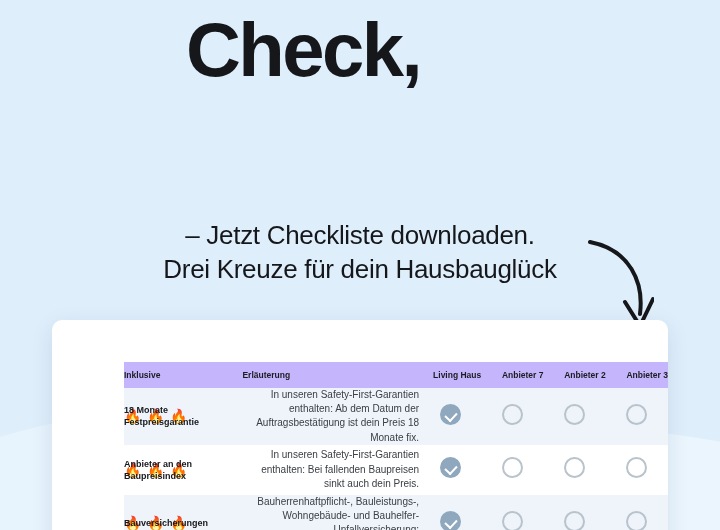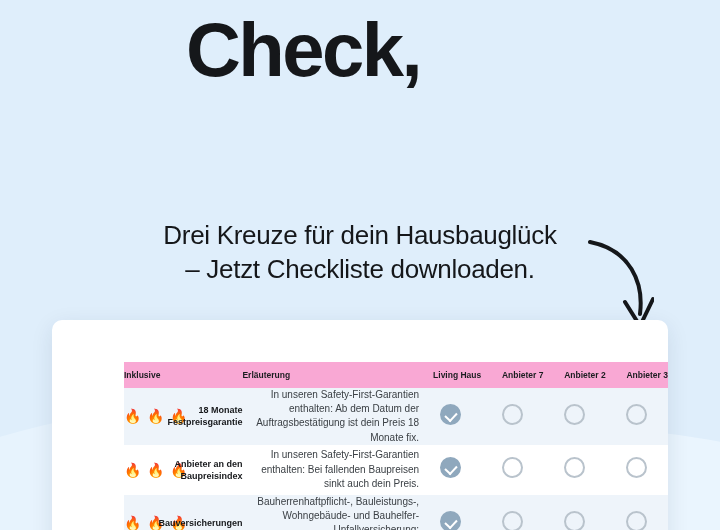--- a/index.html
+++ b/index.html
@@ -96,21 +96,21 @@
     border-collapse: collapse;
     table-layout: fixed;
   }
   table.checklist th,
   table.checklist td {
     padding: 0;
     vertical-align: middle;
   }
 
   thead th {
-    background: #f9a8d4;
+    background: #c4b5fd;
     height: 26px;
     font-size: 8.5px;
     color: #1b1d20;
     font-weight: 700;
     text-align: left;
     padding-left: 8px;
   }
   thead th.c {
     text-align: right;
     padding-left: 0;
@@ -131,21 +131,20 @@
     letter-spacing: 1px;
     white-space: nowrap;
   }
   td.title {
     font-size: 9px;
     font-weight: 700;
     color: #16181b;
     line-height: 1.35;
     padding-left: 8px;
     padding-right: 6px;
-    text-align: right;
   }
   td.desc {
     font-size: 10px;
     color: #3b4045;
     line-height: 1.42;
     padding-left: 8px;
     padding-right: 8px;
     text-align: right;
   }
   td.mark { text-align: center; }
@@ -179,22 +178,22 @@
 <body>
 
 <div class="wave wave-1"></div>
 <div class="wave wave-2"></div>
 
 <div class="headline">
   <span>Check,</span>
 </div>
 
 <div class="subline">
+  <div>– Jetzt Checkliste downloaden.</div>
   <div>Drei Kreuze für dein Hausbauglück</div>
-  <div>– Jetzt Checkliste downloaden.</div>
 </div>
 
 <svg class="arrow" viewBox="0 0 70 96">
   <path d="M6 4 C 46 12, 60 44, 56 76" stroke="#15171a" stroke-width="4" fill="none" stroke-linecap="round"></path>
   <path d="M41 64 L56 88 L69 61" stroke="#15171a" stroke-width="4" fill="none" stroke-linecap="round" stroke-linejoin="round"></path>
 </svg>
 
 <div class="card">
   <table class="checklist">
     <colgroup>

